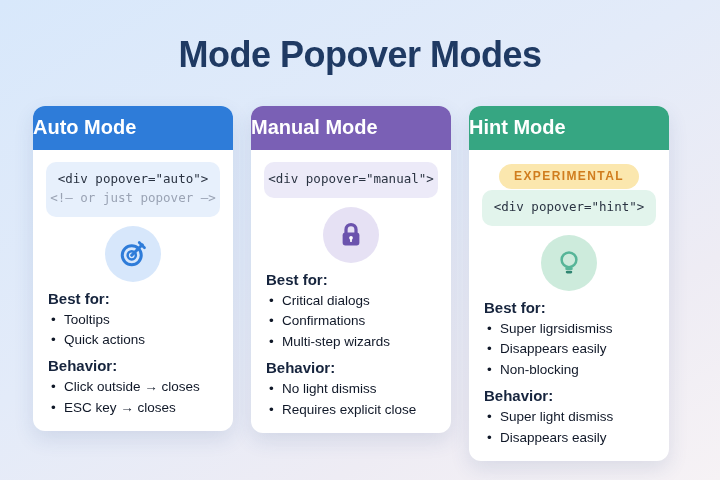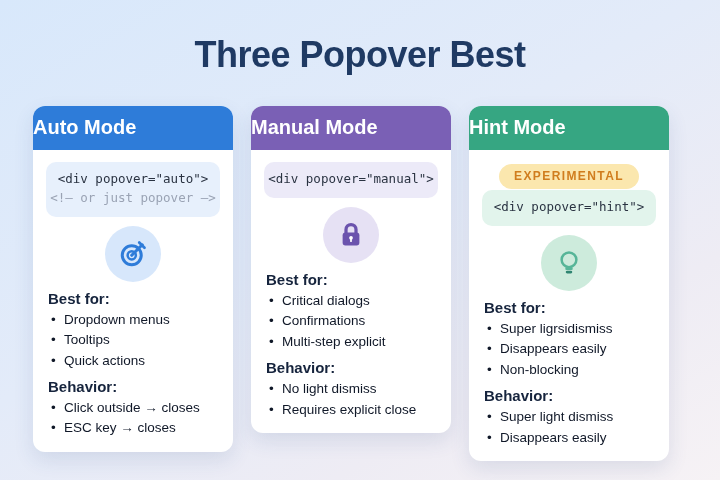--- a/index.html
+++ b/index.html
@@ -107,21 +107,21 @@
     position: absolute;
     left: 1px;
     color: #101828;
   }
 </style>
 </head>
 <body>
 
 <div class="stage">
 
-  <h1 class="page-title">Three Popover Best</h1>
+  <h1 class="page-title">Mode Popover Modes</h1>
 
   <div class="cards">
 
     <section class="card" style="--accent: #2e7cd9; --code-bg: #e7f0fc; --icon-bg: #d7e7fb; --icon-color: #2e7cd9;">
       <header class="card-head">Auto Mode</header>
       <div class="card-body">
         <div class="code">
           <div class="code-line">&lt;div popover="auto"&gt;</div>
           <div class="code-line muted">&lt;!– or just popover –&gt;</div>
         </div>
@@ -129,21 +129,20 @@
           <svg viewBox="0 0 24 24" fill="none" stroke="currentColor">
             <circle cx="11" cy="13" r="7.6" stroke-width="2.4"></circle>
             <circle cx="11" cy="13" r="3.3" stroke-width="2"></circle>
             <circle cx="11" cy="13" r="0.9" fill="currentColor" stroke="none"></circle>
             <path d="M11 13 L19.4 4.6" stroke-width="2.4" stroke-linecap="round"></path>
             <path d="M17 2.8 L21.2 7" stroke-width="2.2" stroke-linecap="round"></path>
           </svg>
         </div>
         <p class="section-label">Best for:</p>
         <ul class="bullets">
-            <li>Dropdown menus</li>
             <li>Tooltips</li>
             <li>Quick actions</li>
           </ul>
         <p class="section-label">Behavior:</p>
         <ul class="bullets">
             <li>Click outside → closes</li>
             <li>ESC key → closes</li>
           </ul>
       </div>
     </section>
@@ -159,21 +158,21 @@
             <path d="M8 10.5 V7.6 a4 4 0 0 1 8 0 V10.5" stroke="currentColor" stroke-width="2.6" fill="none"></path>
             <rect x="5.3" y="10" width="13.4" height="10.4" rx="2.2" fill="currentColor"></rect>
             <circle cx="12" cy="14.2" r="1.5" fill="#ffffff"></circle>
             <rect x="11.3" y="14.8" width="1.4" height="2.8" rx="0.7" fill="#ffffff"></rect>
           </svg>
         </div>
         <p class="section-label">Best for:</p>
         <ul class="bullets">
             <li>Critical dialogs</li>
             <li>Confirmations</li>
-            <li>Multi-step explicit</li>
+            <li>Multi-step wizards</li>
           </ul>
         <p class="section-label">Behavior:</p>
         <ul class="bullets">
             <li>No light dismiss</li>
             <li>Requires explicit close</li>
           </ul>
       </div>
     </section>
 
     <section class="card" style="--accent: #36a682; --code-bg: #e2f4ec; --icon-bg: #cdebdc; --icon-color: #56b598; --badge-bg: #fbe7ae; --badge-text: #d07d1e;">

